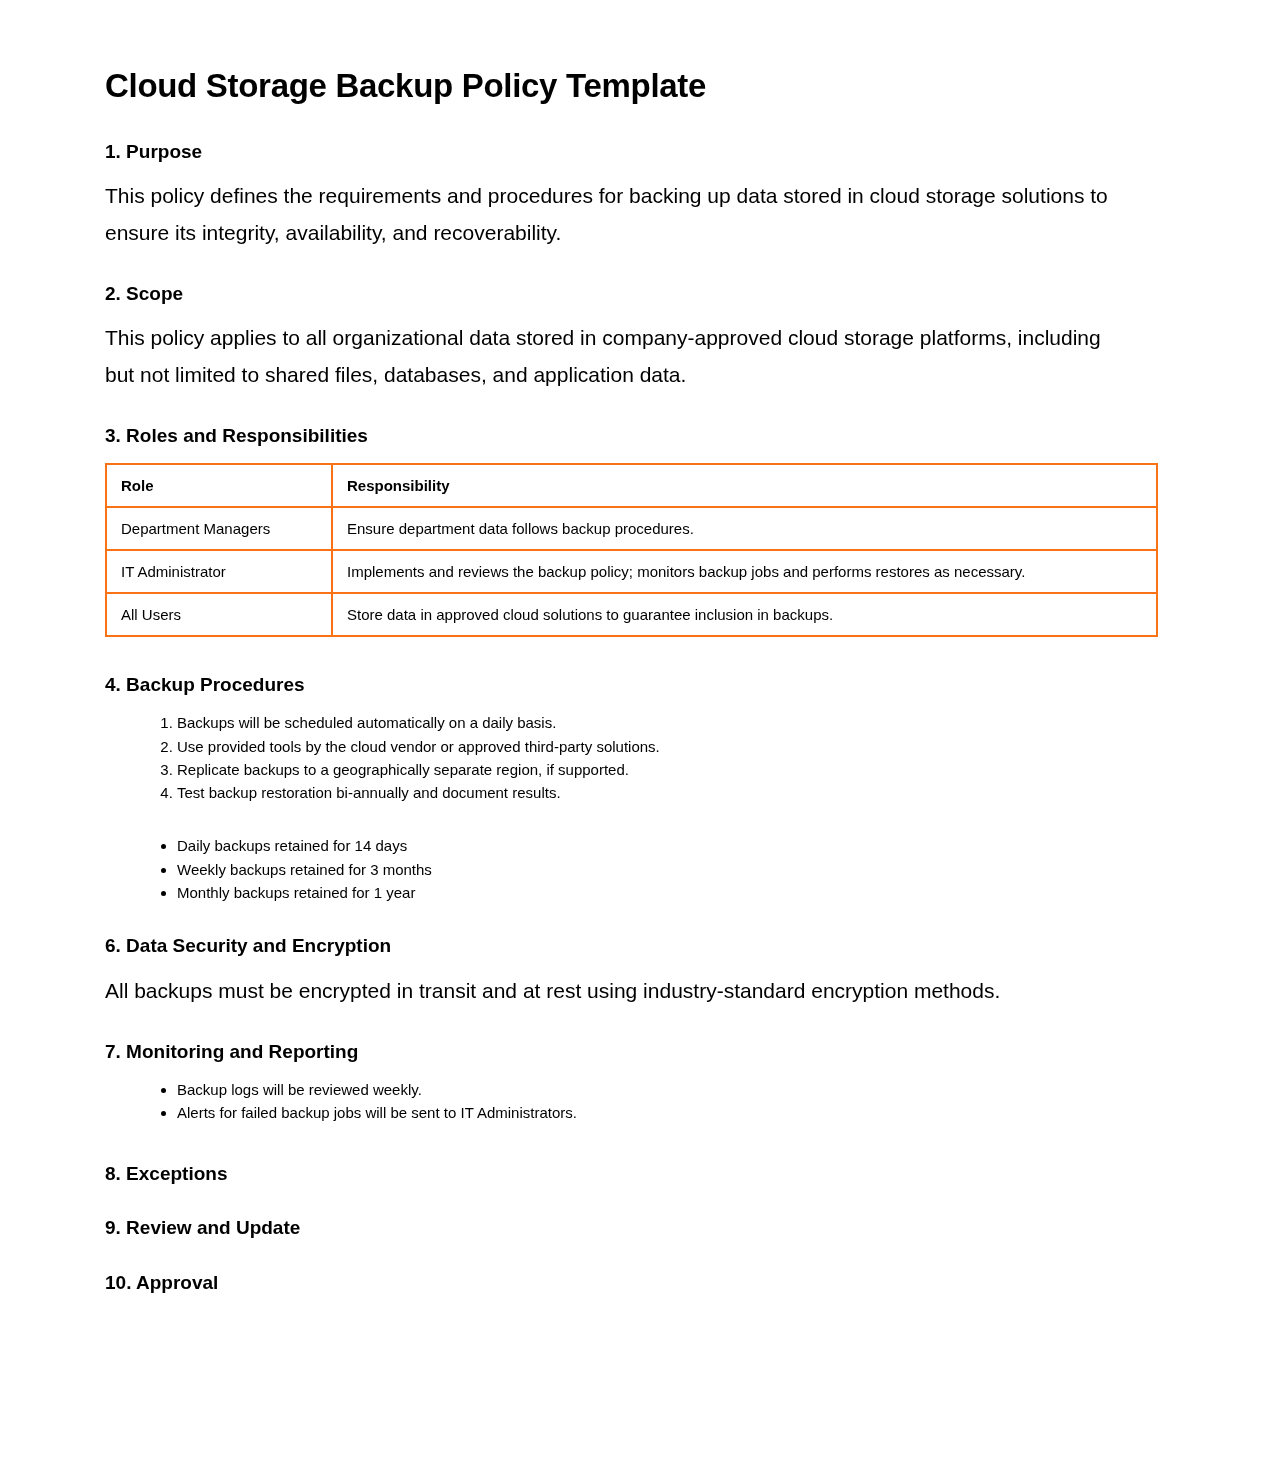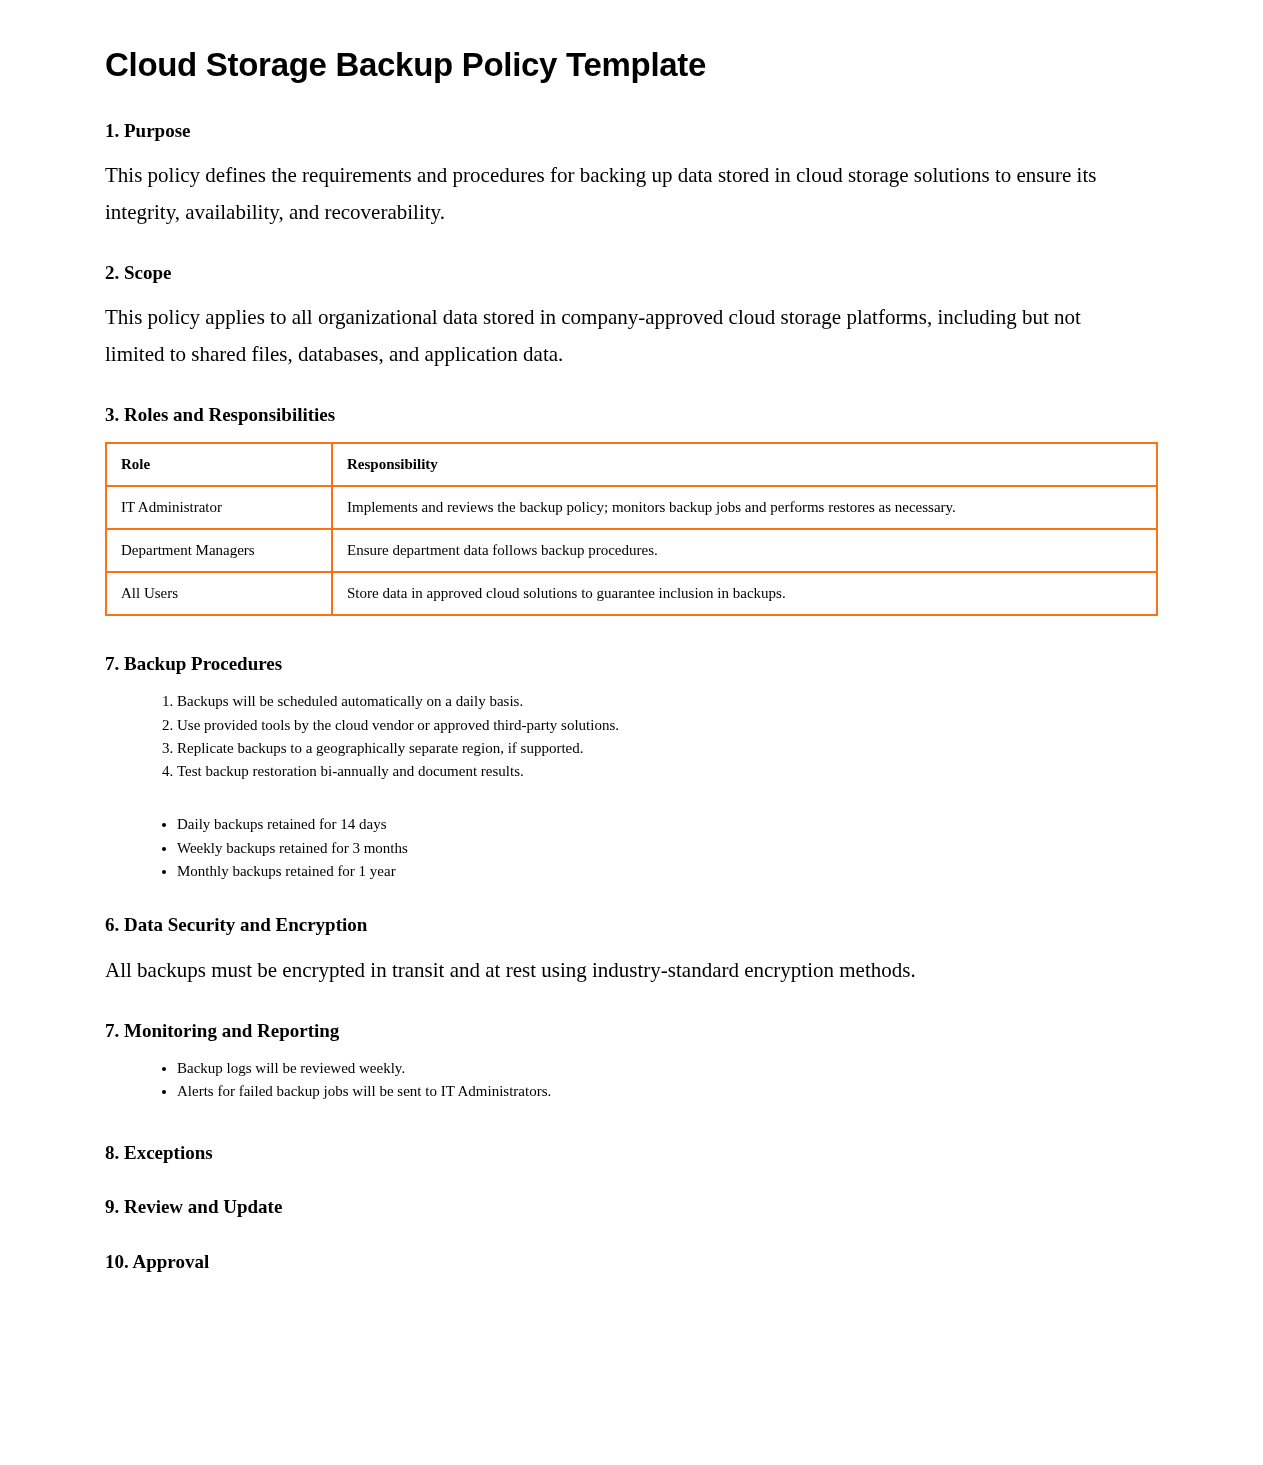--- a/index.html
+++ b/index.html
@@ -10,39 +10,38 @@
   body {
     font-family: "Liberation Sans", sans-serif;
     color: #000000;
   }
   .page {
     width: 1263px;
     min-height: 1465px;
     margin: 0 auto;
     background: #ffffff;
     box-sizing: border-box;
-    padding: 27px 105px 40px 105px;
+    padding: 48px 105px 40px 105px;
     position: relative;
   }
   .doc-title {
     font-size: 33px;
     font-weight: bold;
     letter-spacing: -0.3px;
     margin: 18px 0 34px 0;
     line-height: 1.2;
   }
   h2.section-heading {
     font-size: 19px;
     font-weight: bold;
     margin: 0 0 14px 0;
     line-height: 1.3;
   }
   .section {
     margin-bottom: 30px;
-    font-family: Liberation Serif, serif;
   }
   .section.tight {
     margin-bottom: 37px;
   }
   p.para {
     font-size: 21px;
     line-height: 1.75;
     margin: 0;
     max-width: 1020px;
   }
@@ -110,37 +109,37 @@
     <h2 class="section-heading">3. Roles and Responsibilities</h2>
     <table class="roles-table">
       <thead>
         <tr>
           <th class="col-role">Role</th>
           <th>Responsibility</th>
         </tr>
       </thead>
       <tbody>
         <tr>
+          <td class="col-role">Department Managers</td>
+          <td>Ensure department data follows backup procedures.</td>
+        </tr>
+        <tr>
           <td class="col-role">IT Administrator</td>
           <td>Implements and reviews the backup policy; monitors backup jobs and performs restores as necessary.</td>
-        </tr>
-        <tr>
-          <td class="col-role">Department Managers</td>
-          <td>Ensure department data follows backup procedures.</td>
         </tr>
         <tr>
           <td class="col-role">All Users</td>
           <td>Store data in approved cloud solutions to guarantee inclusion in backups.</td>
         </tr>
       </tbody>
     </table>
   </div>
 
   <div class="section heading-gap-large">
-    <h2 class="section-heading">7. Backup Procedures</h2>
+    <h2 class="section-heading">4. Backup Procedures</h2>
     <ol class="doc-list">
       <li>Backups will be scheduled automatically on a daily basis.</li>
       <li>Use provided tools by the cloud vendor or approved third-party solutions.</li>
       <li>Replicate backups to a geographically separate region, if supported.</li>
       <li>Test backup restoration bi-annually and document results.</li>
     </ol>
   </div>
 
   <div class="section">
     <ul class="doc-list">

